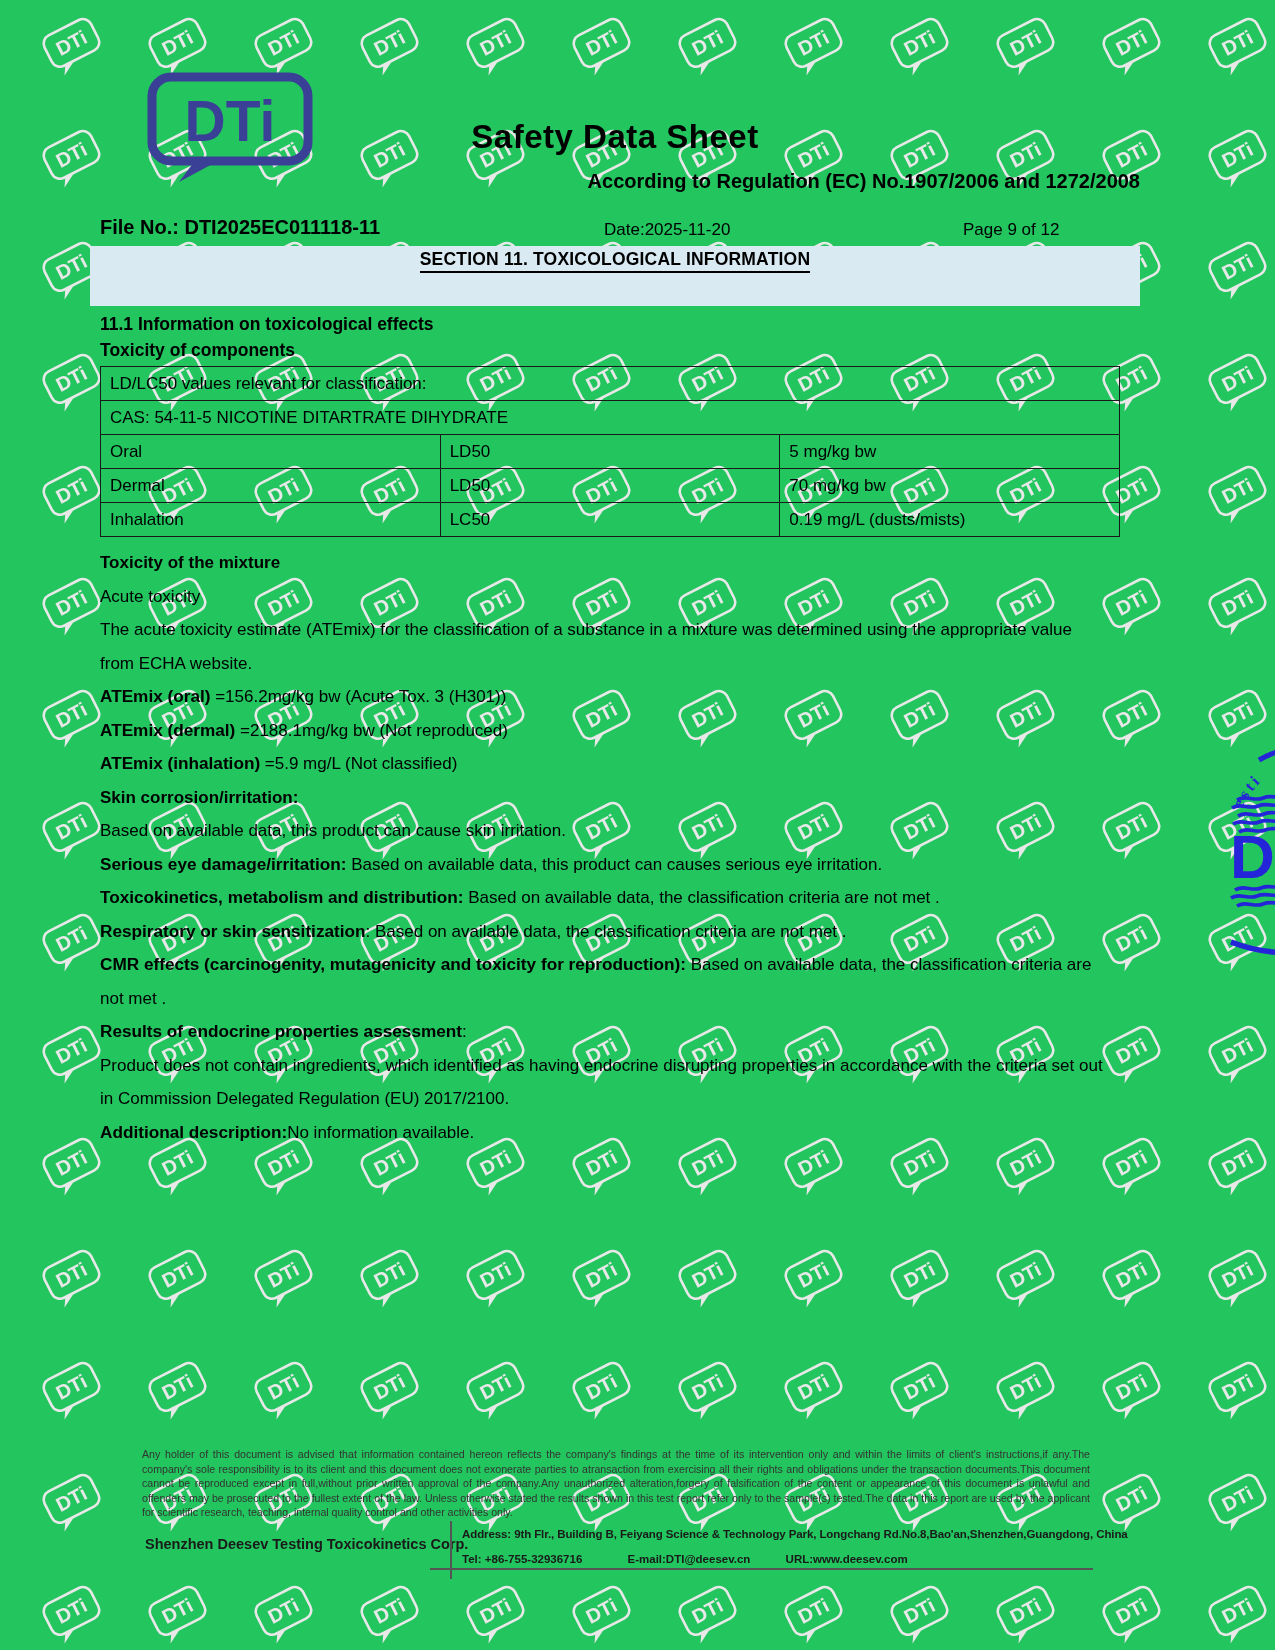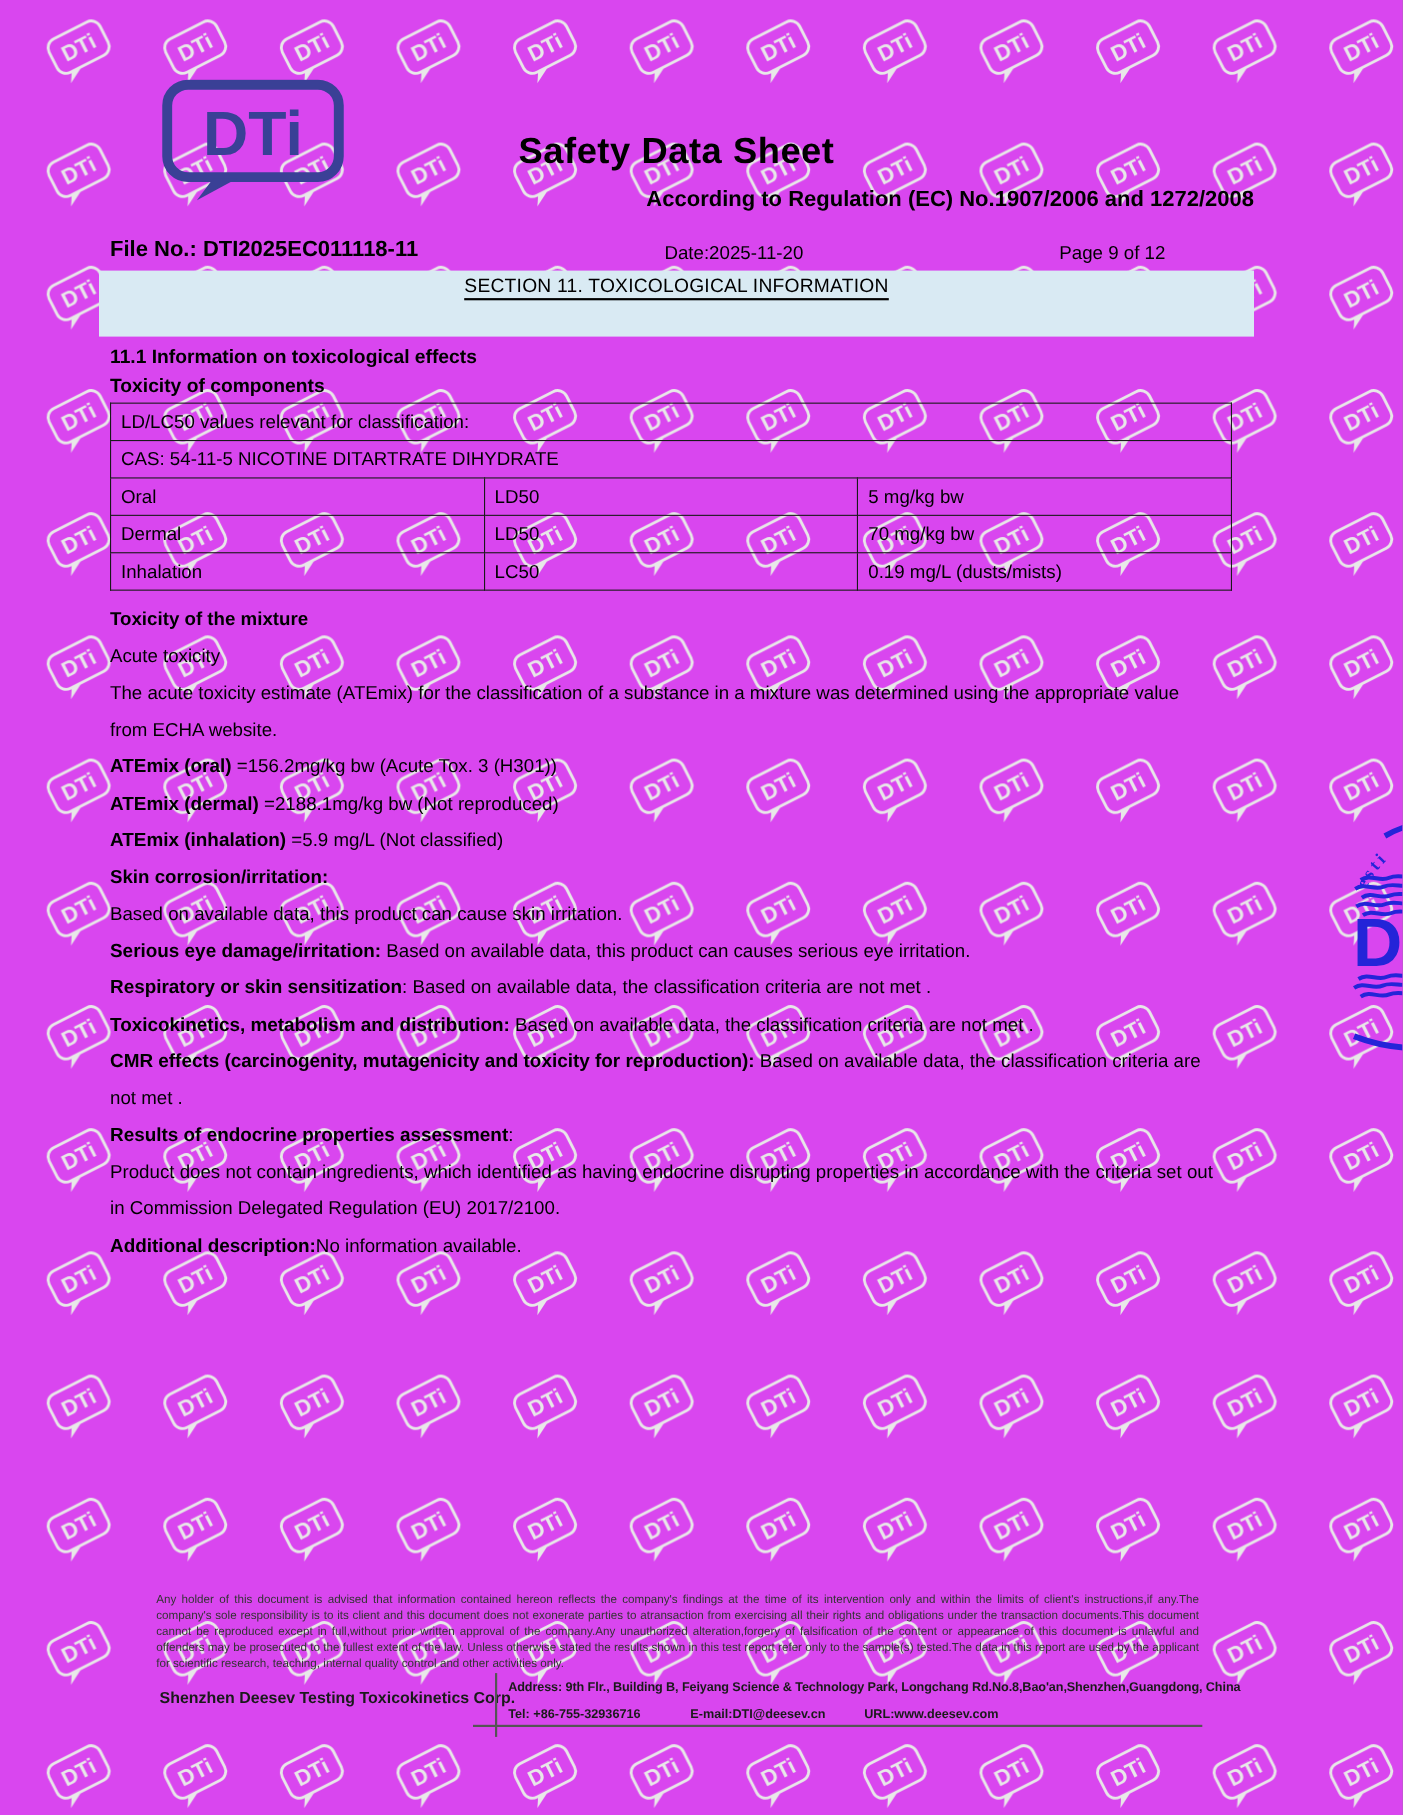--- a/index.html
+++ b/index.html
@@ -1,34 +1,34 @@
 <!DOCTYPE html>
 <html><head>
 <meta charset="utf-8">
 <style>
   * { margin:0; padding:0; box-sizing:border-box; }
   body { background:#888; font-family:"Liberation Sans", sans-serif; }
-  .page { position:relative; width:1275px; height:1650px; background:#d946ef; margin:0 auto;
+  .page { position:relative; width:1275px; height:1650px; background:#22c55e; margin:0 auto;
           overflow:hidden; color:#000; }
   .wm-layer { position:absolute; left:0; top:0; z-index:0; pointer-events:none; }
   .layer { position:relative; z-index:1; }
 
   
   .logo-svg { position:absolute; left:146px; top:72px; }
   .doc-title { position:absolute; left:90px; top:118px; width:1050px; text-align:center;
                font-size:33px; font-weight:bold; letter-spacing:0.5px; }
   .doc-subtitle { position:absolute; left:90px; top:170px; width:1050px; text-align:right;
                   font-size:20px; font-weight:bold; }
   .file-no { position:absolute; left:100px; top:216px; font-size:20px; font-weight:bold; }
   .date { position:absolute; left:604px; top:220px; font-size:17px; }
   .page-info { position:absolute; left:963px; top:220px; font-size:17px; }
 
   .banner { position:absolute; left:90px; top:246px; width:1050px; height:60px;
             background:#d9eaf3; text-align:center; }
-  .section-title { display:inline-block; margin-top:3px; font-size:17.5px; font-weight:normal;
+  .section-title { display:inline-block; margin-top:3px; font-size:17.5px; font-weight:bold;
                    border-bottom:2.5px solid #000; padding-bottom:1px; letter-spacing:0.2px; }
 
   
   .main { position:absolute; left:100px; top:311px; width:1020px; }
   .h-bold { font-size:17.5px; font-weight:bold; line-height:26px; }
   .tox-table { width:100%; border-collapse:collapse; margin-top:3px; table-layout:fixed; }
   .tox-table td { border:1.8px solid #1a1a1a; height:34px; font-size:17px;
                   padding:0 0 0 9px; vertical-align:middle; }
   .col1 { width:361px; } .col2 { width:360px; } .col3 { width:299px; }
 
@@ -130,22 +130,22 @@
         <p>The acute toxicity estimate (ATEmix) for the classification of a substance in a mixture was determined using the appropriate value from ECHA website.</p>
 
         <p><span class="b">ATEmix (oral)</span><span> =156.2mg/kg bw (Acute Tox. 3 (H301))</span></p>
         <p><span class="b">ATEmix (dermal)</span><span> =2188.1mg/kg bw (Not reproduced)</span></p>
         <p><span class="b">ATEmix (inhalation)</span><span> =5.9 mg/L (Not classified)</span></p>
 
         <p class="b">Skin corrosion/irritation:</p>
         <p>Based on available data, this product can cause skin irritation.</p>
 
         <p><span class="b">Serious eye damage/irritation:</span><span> Based on available data, this product can causes serious eye irritation.</span></p>
+        <p><span class="b">Toxicokinetics, metabolism and distribution:</span><span> Based on available data, the classification criteria are not met .</span></p>
         <p><span class="b">Respiratory or skin sensitization</span><span>: Based on available data, the classification criteria are not met .</span></p>
-        <p><span class="b">Toxicokinetics, metabolism and distribution:</span><span> Based on available data, the classification criteria are not met .</span></p>
         <p><span class="b">CMR effects (carcinogenity, mutagenicity and toxicity for reproduction):</span><span> Based on available data, the classification criteria are not met .</span></p>
 
         <p><span class="b">Results of endocrine properties assessment</span><span>:</span></p>
         <p>Product does not contain ingredients, which identified as having endocrine disrupting properties in accordance with the criteria set out in Commission Delegated Regulation (EU) 2017/2100.</p>
 
         <p><span class="b">Additional description:</span><span>No information available.</span></p>
       </div>
     </div>
 
     <div class="stamp-clip">

